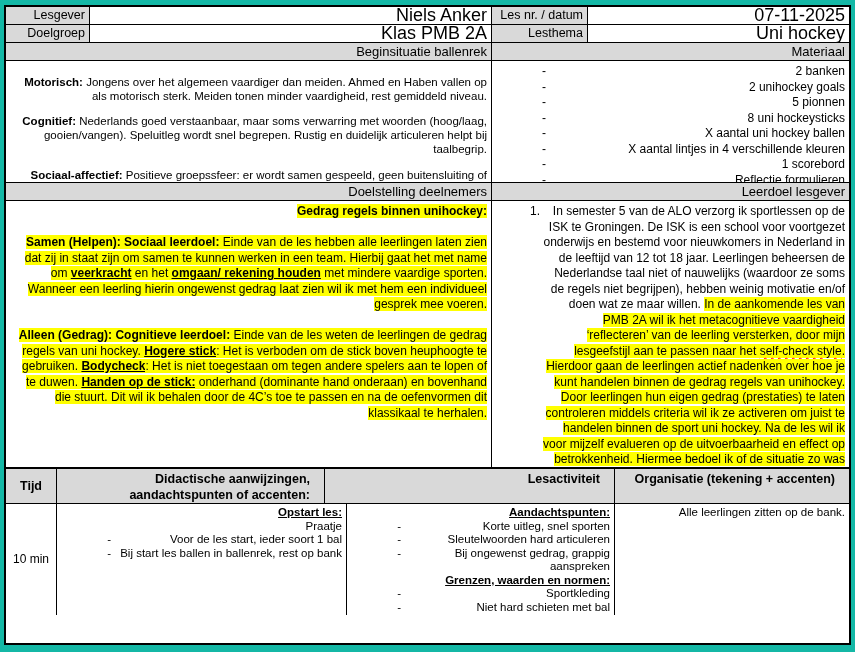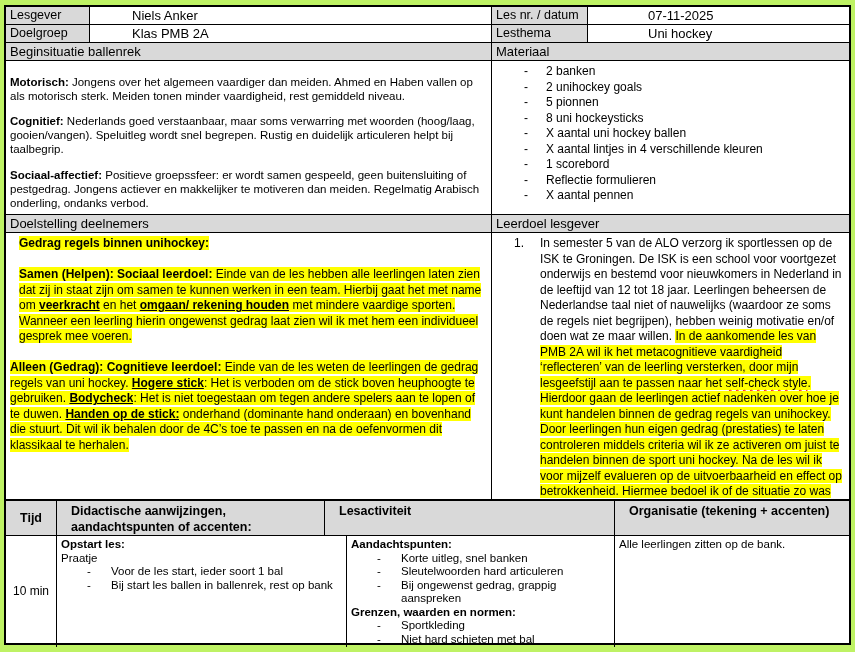--- a/index.html
+++ b/index.html
@@ -1,31 +1,31 @@
 <!DOCTYPE html>
 <html style="--header-bg: #d9d9d9; --highlight: #ffff00; --spell-underline: #ff0000;"><head>
 <meta charset="utf-8">
 <style>
   html,body{margin:0;padding:0;background:#fff;}
-  .sheet{position:relative;width:855px;height:652px;background:#bef264;
-         font-family:"Liberation Sans","DejaVu Sans",sans-serif;color:#000;}
+  .sheet{position:relative;width:855px;height:652px;background:#14b8a6;
+         font-family:"Liberation Sans","DejaVu Sans",sans-serif;color:#000;text-align:right;}
   .doc{position:absolute;left:4px;top:5px;width:847px;height:640px;
        border:2px solid #000;box-sizing:border-box;background:#fff;}
   .row{display:flex;border-bottom:1px solid #000;box-sizing:border-box;}
   .row:last-child{border-bottom:none;}
   .cell{border-right:1px solid #000;box-sizing:border-box;padding:1px 4px;
         overflow:hidden;}
   .cell:last-child{border-right:none;}
   .gray{background:var(--header-bg,#d9d9d9);}
   .lbl{font-size:12.5px;line-height:15px;}
-  .val{font-size:13px;line-height:15px;padding-left:42px;}
+  .val{font-size:18px;line-height:15px;padding-left:42px;}
   .sect{font-size:13px;line-height:15px;}
   
   .h18{height:18px;}
-  .h154{height:154px;}
+  .h154{height:122px;}
   .h267{height:267px;}
   .h36{height:36px;}
   .h105{flex:1;}
   
   .w84{width:84px;flex:none;}
   .w402{width:402px;flex:none;}
   .w122{width:96px;flex:none;}
   .wrest{flex:1;margin-left:18px;}
   .w486{width:486px;flex:none;}
   .w361{flex:1;}
@@ -49,21 +49,21 @@
   .bullet .btxt{flex:1;}
   .numbered{display:flex;}
   .numbered .num{flex:0 0 26px;margin-left:18px;}
   .numbered .ntxt{flex:1;}
   .sched-head{border-top:1px solid #000;font-weight:bold;font-size:12.5px;line-height:16px;}
   .sched-head .cell{padding:2px 14px;}
   .tijd-head{display:flex;align-items:center;justify-content:center;}
   .sched-body{font-size:11.5px;line-height:13.5px;}
   .sched-body .cell{padding-top:2px;}
   .tijd-cell{display:flex;align-items:center;font-size:12px;padding-left:7px;}
-  .bold-line{font-weight:bold;}
+  .bold-line{font-weight:bold;text-decoration:underline;}
   .sched-body .bullet .dash{flex:0 0 24px;margin-left:26px;}
 </style>
 </head>
 <body>
 
 <div class="sheet">
   <div class="doc">
 
     <div class="row h18">
       <div class="cell gray lbl w84">Lesgever</div>
@@ -174,21 +174,21 @@
               <span class="btxt">Bij start les ballen in ballenrek, rest op bank</span>
             </div>
           </div>
       </div>
       <div class="cell w268">
         <div class="group">
           <div class="bold-line">Aandachtspunten:</div>
           <div>
               <div class="bullet">
                 <span class="dash">-</span>
-                <span class="btxt">Korte uitleg, snel banken</span>
+                <span class="btxt">Korte uitleg, snel sporten</span>
               </div>
               <div class="bullet">
                 <span class="dash">-</span>
                 <span class="btxt">Sleutelwoorden hard articuleren</span>
               </div>
               <div class="bullet">
                 <span class="dash">-</span>
                 <span class="btxt">Bij ongewenst gedrag, grappig aanspreken</span>
               </div>
             </div>

